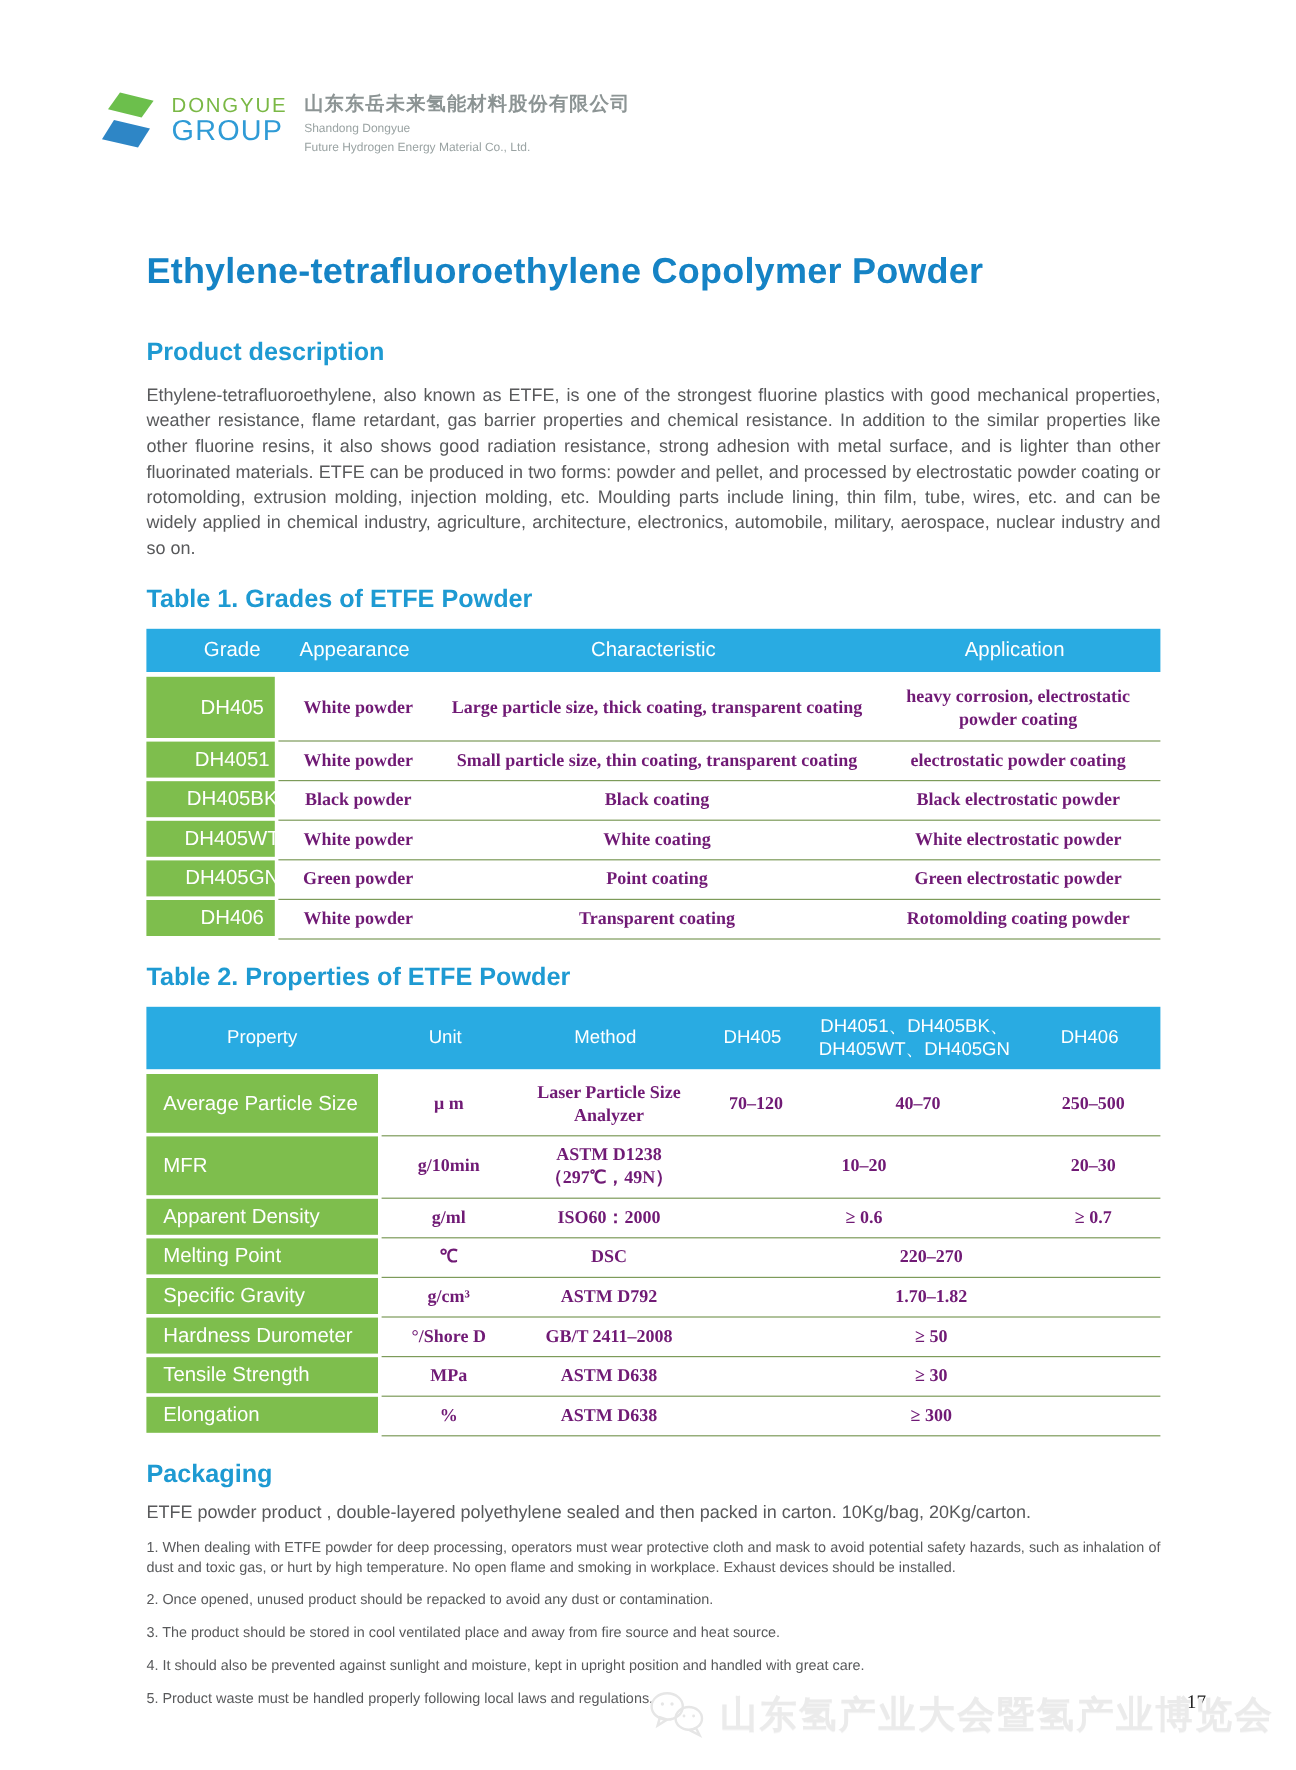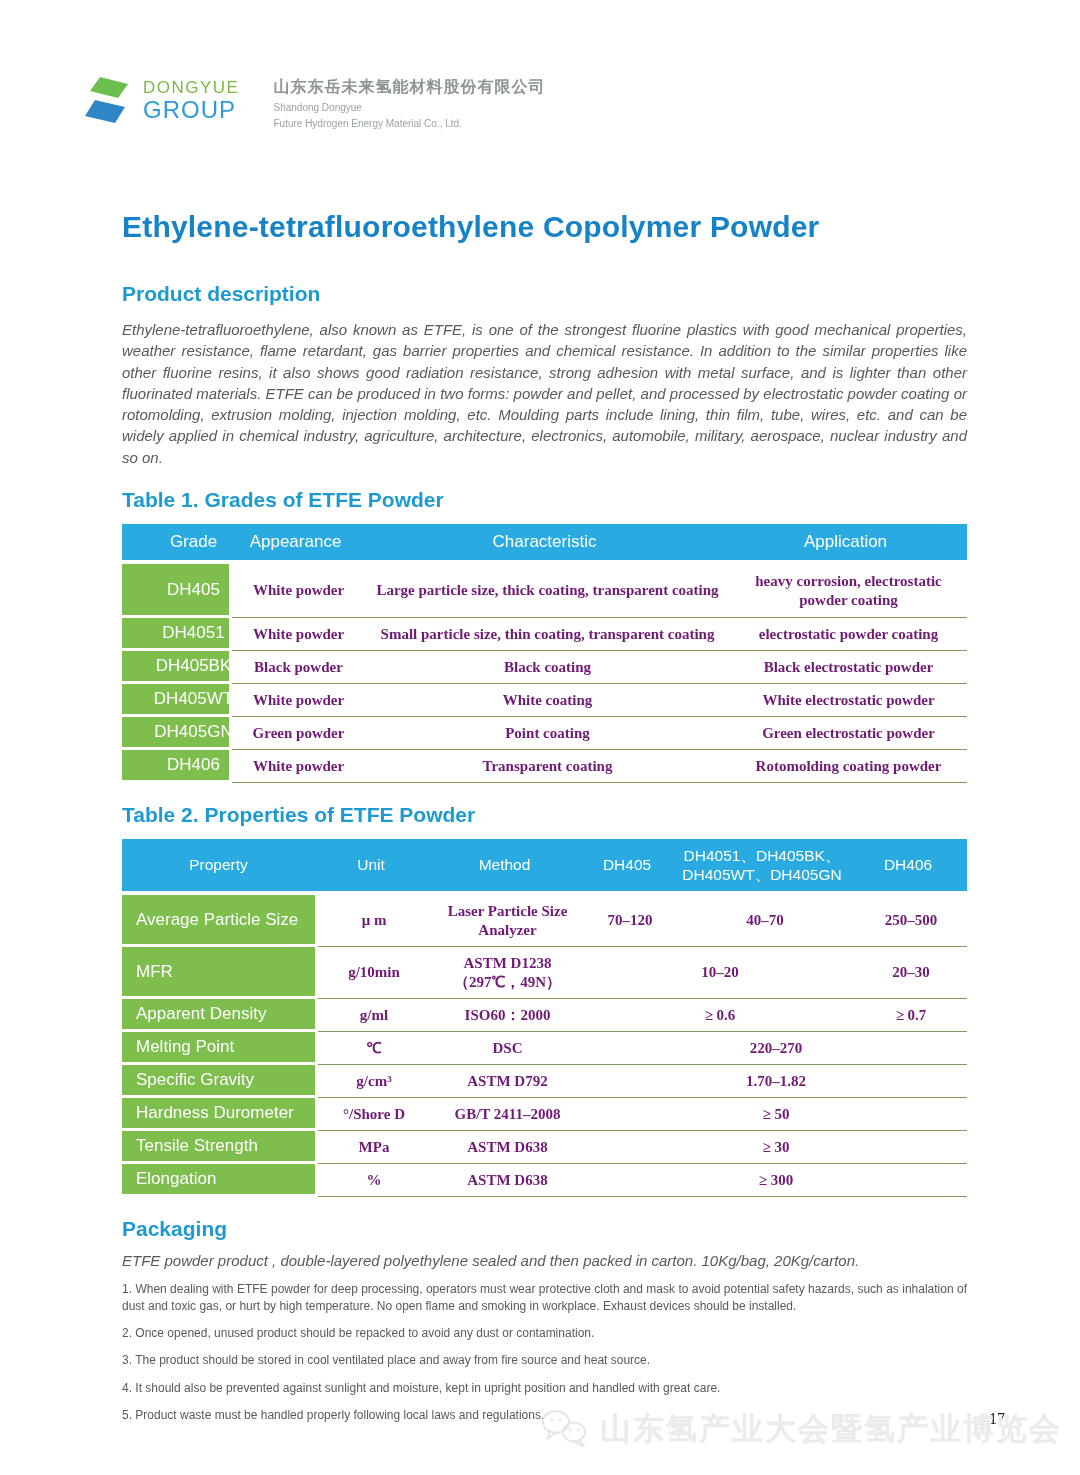--- a/index.html
+++ b/index.html
@@ -12,39 +12,38 @@
     font-family:"Liberation Sans", sans-serif;
     overflow:hidden;
   }
 
   
   .header { padding:75px 0 0 85px; display:flex; align-items:flex-start; }
   .logo-mark { width:48px; height:54px; margin-right:10px; }
   .logo-words { margin-right:14px; line-height:1; padding-top:4px; }
   .logo-w1 { color:#7ab845; font-size:17px; letter-spacing:1.5px; font-weight:500; }
   .logo-w2 { color:#2f9bd6; font-size:24px; letter-spacing:1px; font-weight:500; margin-top:2px; }
-  .company { padding-top:2px;margin-left:20px; }
+  .company { padding-top:2px; }
   .company-cn { color:#8c9494; font-size:16px; font-weight:600; letter-spacing:1px; }
   .company-en { color:#9aa3a3; font-size:10px; line-height:1.3; margin-top:3px; }
 
   
   .content { margin:0 113px 0 122px; width:845px; }
 
   .doc-title {
     margin-top:80px;
     color:#1583c5; font-size:30px; font-weight:bold; letter-spacing:0.2px;
   }
   h2.sec {
     color:#1e9ad2; font-size:21px; font-weight:bold; margin-top:38px;
   }
   h2.sec.tight { margin-top:20px; }
   p.body-text {
     margin-top:13px; color:#58595b; font-size:15px; line-height:1.42;
     text-align:justify;
-    font-style:italic;
   }
 
   
   .tbl { margin-top:12px; font-size:15px; }
   .hdr-bar {
     display:flex; background:#29abe2; color:#ffffff;
     align-items:center; margin-bottom:4px;
   }
   .hdr-bar .hc { text-align:center; font-size:17px; }
   .grn {

